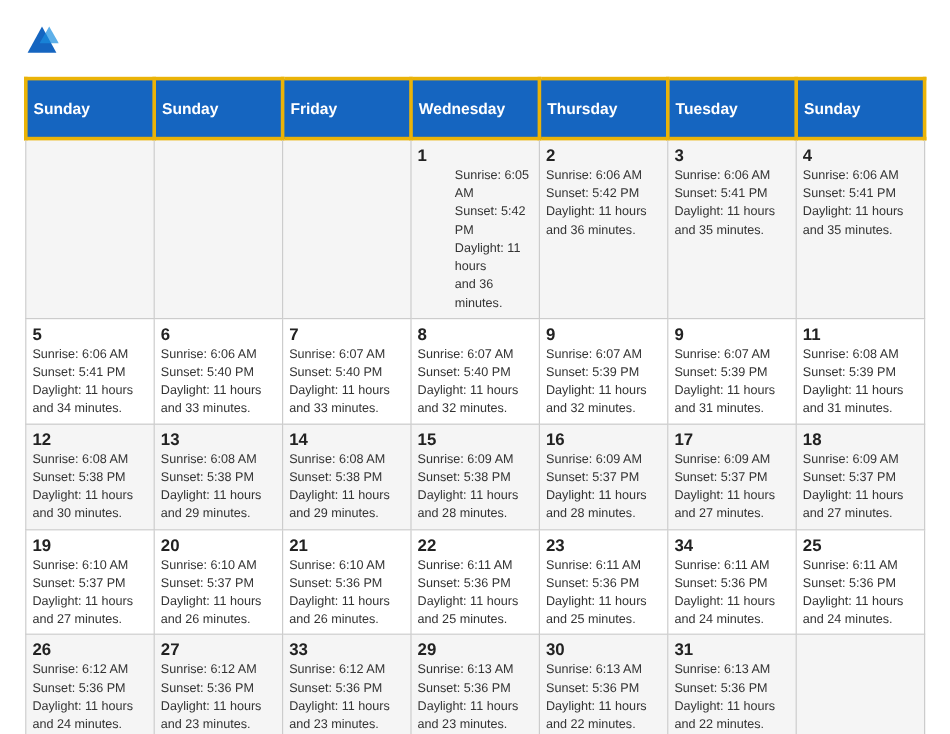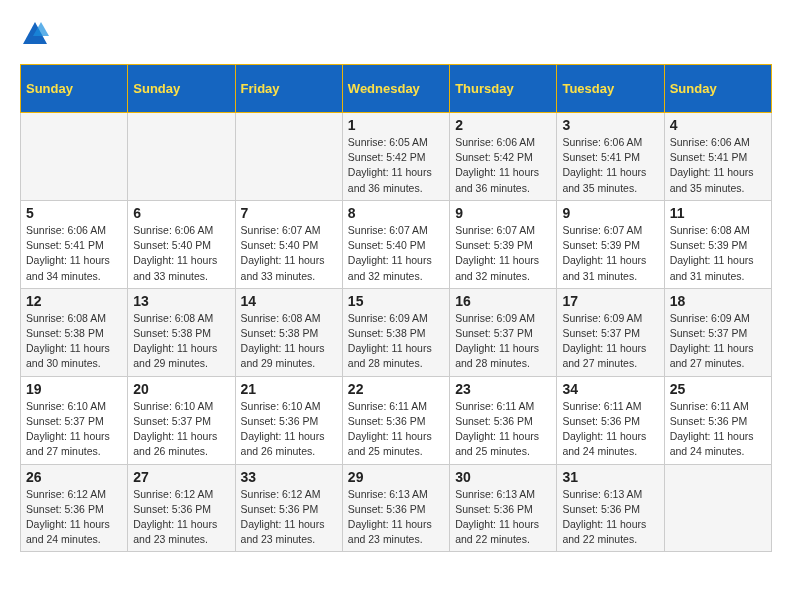--- a/index.html
+++ b/index.html
@@ -45,26 +45,26 @@
       font-size: 16px;
       color: #444;
     }
     table {
       width: 100%;
       border-collapse: collapse;
       font-size: 11px;
     }
     thead tr th {
       background: #1565c0;
-      color: #fde047;
+      color: #ffffff;
       text-align: left;
       padding: 16px 5px;
       font-size: 13px;
       font-weight: bold;
-      border: 1px solid #eab308;
+      border: 3px solid #eab308;
     }
     tbody tr td {
       border: 1px solid #ccc;
       vertical-align: top;
       padding: 4px 5px;
       height: 80px;
       width: 107px;
       background: #fff;
     }
     tbody tr:nth-child(odd) td {
@@ -121,21 +121,21 @@
         <th>Sunday</th>
       </tr>
   </thead>
   <tbody id="calendar-body">
   <tr>
         <td class="empty"></td>
         <td class="empty"></td>
         <td class="empty"></td>
         <td>
           <span class="day-num">1</span>
-          <div class="day-info" style="white-space: pre-line;">Sunrise: 6:05 AM
+          <div class="day-info" style="white-space: pre-line; margin-left: 31px;">Sunrise: 6:05 AM
 Sunset: 5:42 PM
 Daylight: 11 hours
 and 36 minutes.</div>
         </td>
         <td>
           <span class="day-num">2</span>
           <div class="day-info" style="white-space: pre-line;">Sunrise: 6:06 AM
 Sunset: 5:42 PM
 Daylight: 11 hours
 and 36 minutes.</div>

